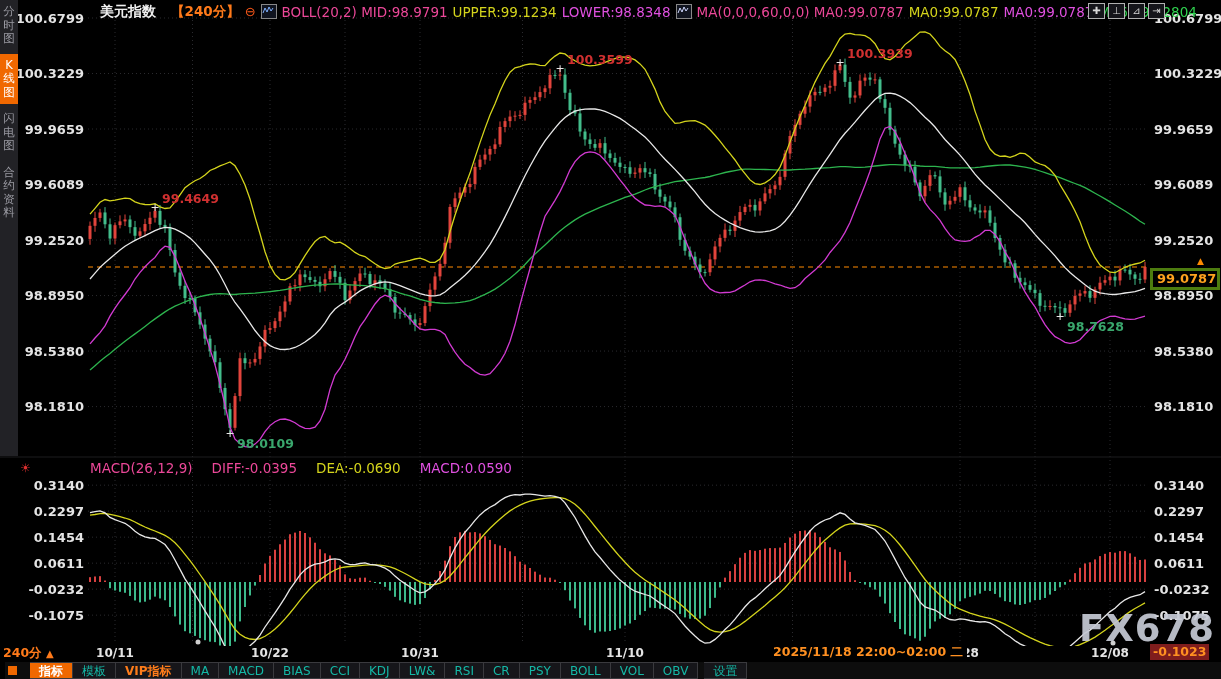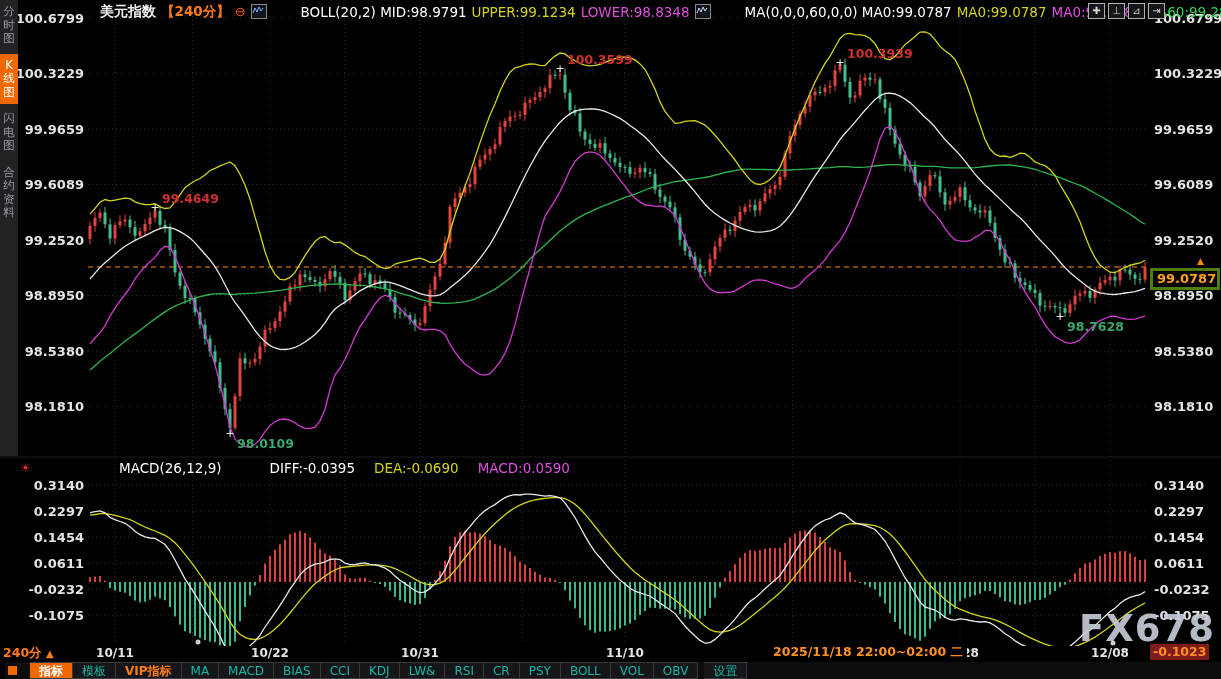--- a/index.html
+++ b/index.html
@@ -9,21 +9,21 @@
   
   #sidebar{left:0;top:0;width:18px;height:456px;background:#222226;z-index:10;}
   .side-tab{display:block;width:18px;text-align:center;font-size:11.5px;line-height:13.5px;
             padding:5px 0;color:#9a9aa2;white-space:pre-line;cursor:pointer;margin-bottom:3px;}
   .side-tab.selected{background:#f06800;color:#fff;}
   
   #header{left:100px;top:3px;height:17px;display:flex;gap:5px;align-items:center;
           font-size:13.5px;white-space:nowrap;z-index:5;}
   #macd-header{left:90px;top:460px;height:16px;display:flex;gap:19px;align-items:center;
           font-size:13.5px;white-space:nowrap;z-index:5;}
-  .c-white{color:#ffffff;margin-left:29px;} .c-orange{color:#ff7a1a;} .c-yellow{color:#d4d41c;}
+  .c-white{color:#ec4899;} .c-orange{color:#ff7a1a;margin-left:10px;} .c-yellow{color:#d4d41c;}
   .c-magenta{color:#e050e0;} .c-green{color:#2fd24f;}
   .sym{font-weight:700;font-size:14px;color:#f0f0f0;}
   .mini-icon{width:14px;height:13px;border:1px solid #888;background:#10141f;display:inline-block;}
   .mini-icon svg{display:block;}
   .minus-icon{color:#ff5a1a;font-size:13px;}
   #top-icons{left:1088px;top:3px;display:flex;gap:3px;z-index:5;}
   .ticon{width:15px;height:14px;border:1px solid #b0b0b0;background:#15151a;color:#d8d8d8;
          font-size:10px;line-height:13px;text-align:center;cursor:pointer;}
   
   #price-tag{left:1150px;top:268px;width:60px;height:16px;border:3px solid #4d7c0f;background:#000;

